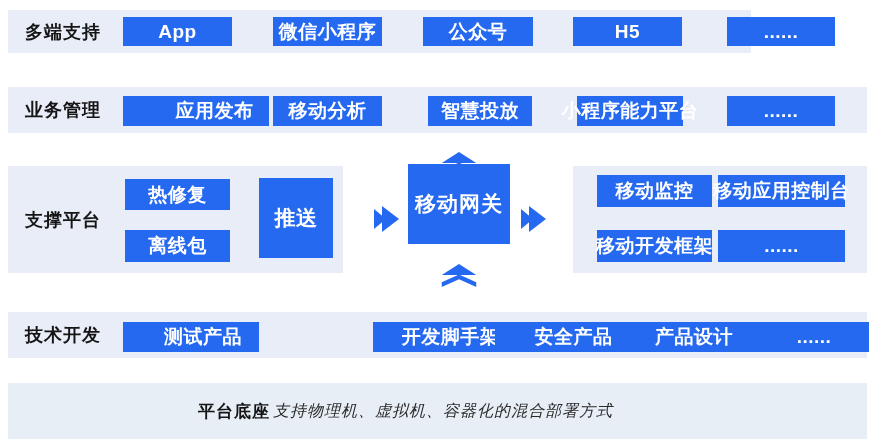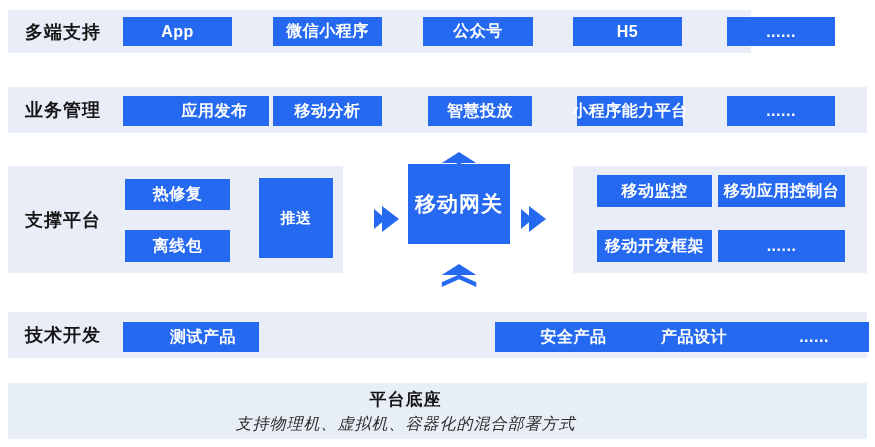--- a/index.html
+++ b/index.html
@@ -9,40 +9,40 @@
     background:#ffffff;
     font-family:"Liberation Sans","DejaVu Sans",sans-serif;
     overflow:hidden;
   }
   .panel{
     position:absolute;
     background:var(--panel,#E9EDF8);
   }
   .panel-base{
     background:var(--panel-base,#E7EEF6);
-    display:flex;flex-direction:column;justify-content:center;align-items:center;
+    display:flex;flex-direction:row;justify-content:center;align-items:center;
     gap:3px;
     padding-right:75px;
     box-sizing:border-box;
     padding-left:11px;
   }
   .rowlabel{
     position:absolute;
     left:17px;top:50%;
     transform:translateY(-50%);
     font-size:18px;font-weight:bold;
     color:var(--label-text,#151515);
     letter-spacing:1px;
     white-space:nowrap;
   }
   .chip{
     position:absolute;
     background:var(--accent,#2569F0);
     color:var(--chip-text,#ffffff);
-    font-size:16px;font-weight:bold;
+    font-size:19px;font-weight:bold;
     display:flex;align-items:center;justify-content:center;
     white-space:nowrap;
     letter-spacing:0.5px;
     cursor:default;
   }
   .gateway{
     position:absolute;
     left:408px;top:164px;width:102px;height:80px;
     background:var(--accent,#2569F0);
     color:var(--chip-text,#ffffff);
@@ -99,21 +99,21 @@
     <div class="chip" style="left:265px;width:109px;">移动分析</div>
     <div class="chip" style="left:420px;width:104px;">智慧投放</div>
     <div class="chip" style="left:569px;width:106px;">小程序能力平台</div>
     <div class="chip" style="left:719px;width:108px;">......</div>
   </div>
 
   <div id="p3L" class="panel">
     <div class="rowlabel">支撑平台</div>
     <div class="chip" style="left:117px;top:13px;width:105px;height:31px;">热修复</div>
     <div class="chip" style="left:117px;top:64px;width:105px;height:32px;">离线包</div>
-    <div class="chip" style="left:251px;top:12px;width:74px;height:80px;font-size:15px;">推送</div>
+    <div class="chip" style="left:251px;top:12px;width:74px;height:80px;font-size:21px;">推送</div>
   </div>
 
   <span class="icon" style="left:439px;top:152px;width:40px;height:23px;">
     <svg viewBox="0 0 40 24" xmlns="http://www.w3.org/2000/svg">
       <path d="M20 0 L38 11.5 L2 11.5 Z"></path>
       <path d="M2 24 L2 19 L20 11 L38 19 L38 24 L20 16 Z"></path>
     </svg>
   </span>
   <span class="icon" style="left:374px;top:205px;width:25px;height:28px;">
     <svg viewBox="0 0 25 28" xmlns="http://www.w3.org/2000/svg">
@@ -138,20 +138,21 @@
   <div id="p3R" class="panel">
     <div class="chip" style="left:24px;top:9px;width:115px;height:32px;">移动监控</div>
     <div class="chip" style="left:145px;top:9px;width:127px;height:32px;">移动应用控制台</div>
     <div class="chip" style="left:24px;top:64px;width:115px;height:32px;">移动开发框架</div>
     <div class="chip" style="left:145px;top:64px;width:127px;height:32px;">......</div>
   </div>
 
   <div id="p4" class="panel">
     <div class="rowlabel">技术开发</div>
     <div class="chip" style="left:115px;width:112px;">测试产品</div>
+    <div class="chip" style="left:365px;width:107px;">开发脚手架</div>
     <div class="chip" style="left:487px;width:109px;">安全产品</div>
     <div class="chip" style="left:607px;width:110px;">产品设计</div>
     <div class="chip" style="left:727px;width:110px;">......</div>
   </div>
 
   <div id="p5" class="panel panel-base">
     <div class="base-title">平台底座</div>
     <div class="base-subtitle">支持物理机、虚拟机、容器化的混合部署方式</div>
   </div>
 

